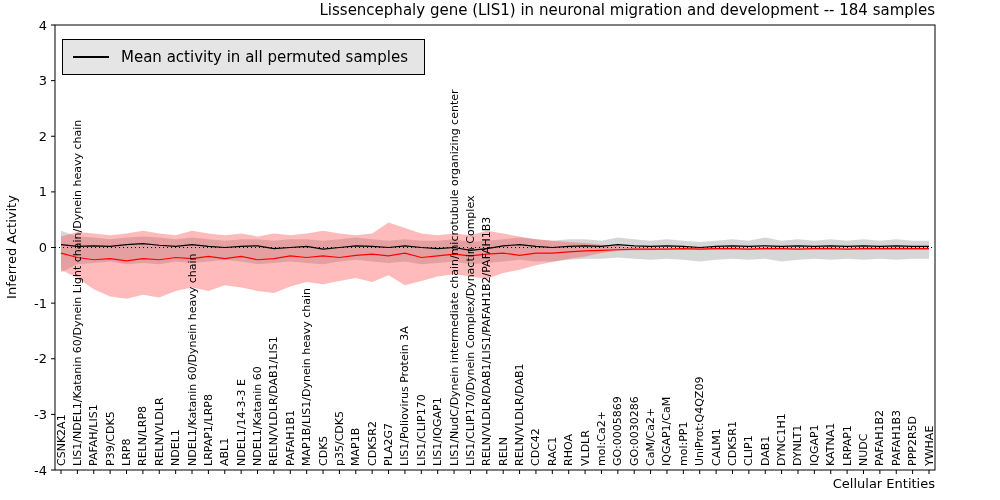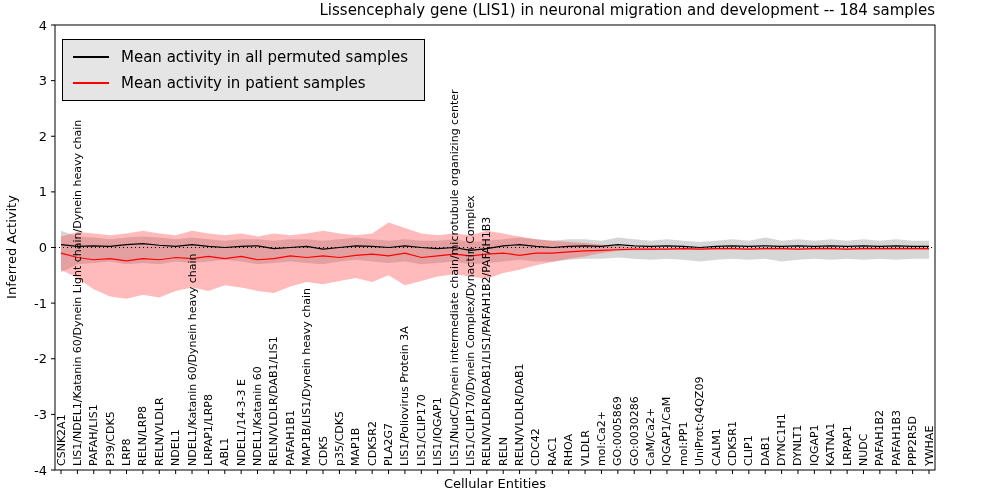--- a/index.html
+++ b/index.html
@@ -13,21 +13,21 @@
     overflow:hidden;
   }
   #chart-svg{position:absolute;left:0;top:0;}
   svg text{font-family:"DejaVu Sans", sans-serif;fill:#000;}
   .title{
     position:absolute;top:1px;left:55px;width:880px;
     text-align:right;font-size:15px;white-space:nowrap;
   }
   .xlabel{
     position:absolute;top:476px;left:55px;width:880px;
-    text-align:center;font-size:13px;
+    text-align:right;font-size:13px;
   }
   .ylabel{
     position:absolute;left:-88px;top:239px;width:200px;height:16px;
     text-align:center;font-size:13px;transform:rotate(-90deg);
   }
   .legend{
     position:absolute;left:62px;top:30px;
     border:1px solid #000;background:#e5e5e5;
     padding:8px 16px 8px 10px;
     display:flex;flex-direction:column;gap:8px;margin-top:9px;
@@ -176,18 +176,14 @@
 
   <div class="title">Lissencephaly gene (LIS1) in neuronal migration and development -- 184 samples</div>
   <div class="ylabel">Inferred Activity</div>
   <div class="xlabel">Cellular Entities</div>
 
   <div class="legend">
     <div class="legend-item">
       <span class="swatch" style="background: rgb(0, 0, 0);"></span>
       <span class="legend-label">Mean activity in all permuted samples</span>
     </div>
-    <div class="legend-item">
-      <span class="swatch" style="background: rgb(255, 0, 0);"></span>
-      <span class="legend-label">Mean activity in patient samples</span>
-    </div>
   </div>
 </div>
 
 </body></html>

